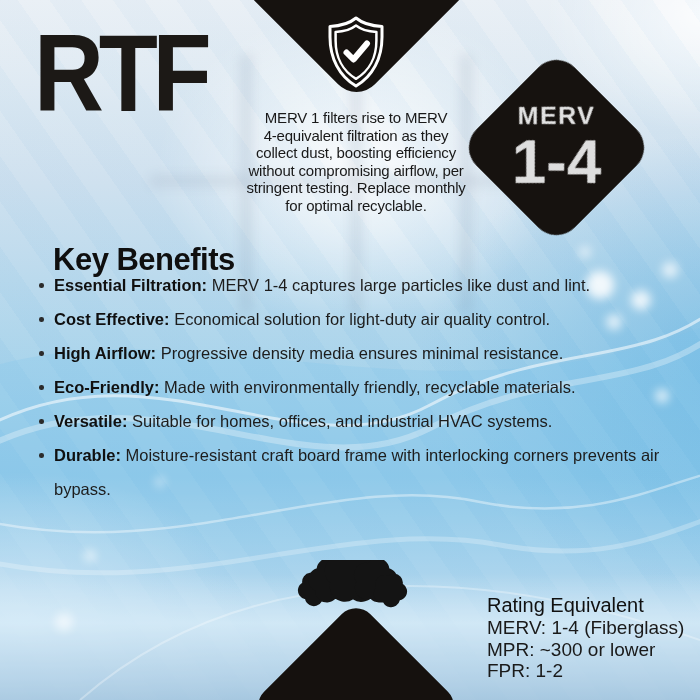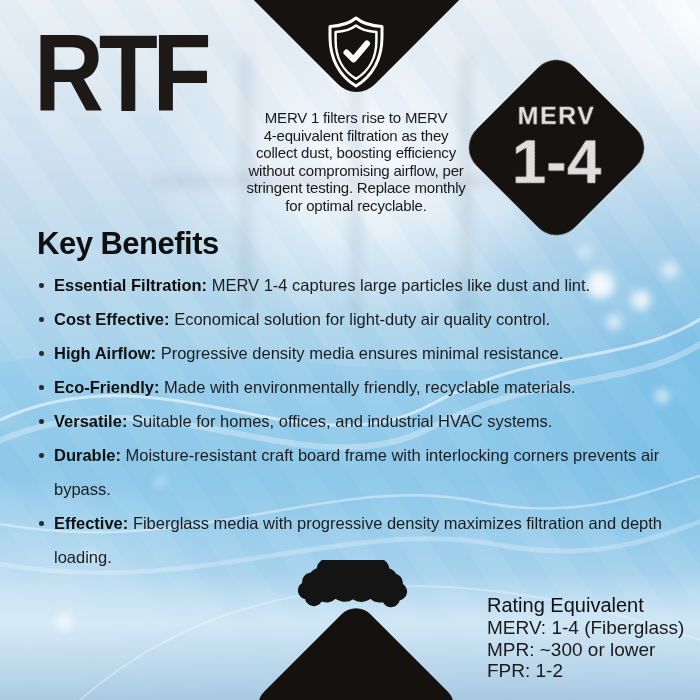--- a/index.html
+++ b/index.html
@@ -35,21 +35,21 @@
   .intro{position:absolute;left:230px;top:109px;width:252px;text-align:center;z-index:3;}
   .intro div{font-size:15px;line-height:17.5px;font-weight:400;color:#191919;letter-spacing:-.2px;white-space:nowrap;}
 
   
   .merv-badge{position:absolute;left:487px;top:78px;width:139px;height:139px;background:#16120f;border-radius:26px;transform:rotate(45deg);z-index:2;}
   .merv-inner{width:100%;height:100%;transform:rotate(-45deg);display:flex;flex-direction:column;align-items:center;justify-content:center;}
   .merv-top{font-size:25px;font-weight:bold;letter-spacing:1.5px;color:#e2e2e2;line-height:26px;}
   .merv-bottom{font-size:62px;font-weight:bold;letter-spacing:0px;color:#dedede;line-height:62px;margin-top:3px;}
 
   
-  .kb-heading{position:absolute;left:37px;top:226px;font-size:31px;font-weight:bold;letter-spacing:-.5px;color:#0f0f0f;z-index:3;margin:0;}
+  .kb-heading{position:absolute;left:37px;top:226px;font-size:31px;font-weight:bold;letter-spacing:-.5px;color:#0f0f0f;z-index:3;margin:16px;}
   .kb-list{position:absolute;left:37px;top:268px;width:628px;margin:0;padding:0;list-style:none;z-index:3;}
   .kb-list li{position:relative;padding-left:17px;font-size:16.5px;line-height:34px;color:#1d1d1d;}
   .kb-list li::before{content:"";position:absolute;left:2px;top:15px;width:4.5px;height:4.5px;border-radius:50%;background:#2b2b2b;}
   .kb-label{font-weight:bold;color:#101010;margin-top:29px;}
 
   
   .stars-wrap{position:absolute;left:296px;top:560px;width:120px;height:48px;z-index:3;}
   .bottom-triangle{position:absolute;left:281px;top:631px;width:150px;height:150px;background:#15110e;border-radius:20px;transform:rotate(45deg);z-index:2;}
 
   
@@ -125,21 +125,20 @@
   </div>
 
   <h2 class="kb-heading">Key Benefits</h2>
   <ul class="kb-list">
     <li><span class="kb-label">Essential Filtration:</span> <span>MERV 1-4 captures large particles like dust and lint.</span></li>
     <li><span class="kb-label">Cost Effective:</span> <span>Economical solution for light-duty air quality control.</span></li>
     <li><span class="kb-label">High Airflow:</span> <span>Progressive density media ensures minimal resistance.</span></li>
     <li><span class="kb-label">Eco-Friendly:</span> <span>Made with environmentally friendly, recyclable materials.</span></li>
     <li><span class="kb-label">Versatile:</span> <span>Suitable for homes, offices, and industrial HVAC systems.</span></li>
     <li><span class="kb-label">Durable:</span> <span>Moisture-resistant craft board frame with interlocking corners prevents air bypass.</span></li>
-    <li><span class="kb-label">Effective:</span> <span>Fiberglass media with progressive density maximizes filtration and depth loading.</span></li>
   </ul>
 
   <div class="stars-wrap">
     <svg width="120" height="48" viewBox="0 0 120 48">
       <defs>
         <path id="star" d="M0,-1 L0.247,-0.34 L0.951,-0.309 L0.399,0.13 L0.588,0.809 L0,0.42 L-0.588,0.809 L-0.399,0.13 L-0.951,-0.309 L-0.247,-0.34 Z"></path>
       </defs>
       <g fill="rgba(255,255,255,0.55)" stroke="#141414" stroke-width="2.2" stroke-linejoin="round">
         <use href="#star" transform="translate(19,29) rotate(-28) scale(8.2)" vector-effect="non-scaling-stroke"></use>
         <use href="#star" transform="translate(35,20.5) rotate(-14) scale(10.8)" vector-effect="non-scaling-stroke"></use>

